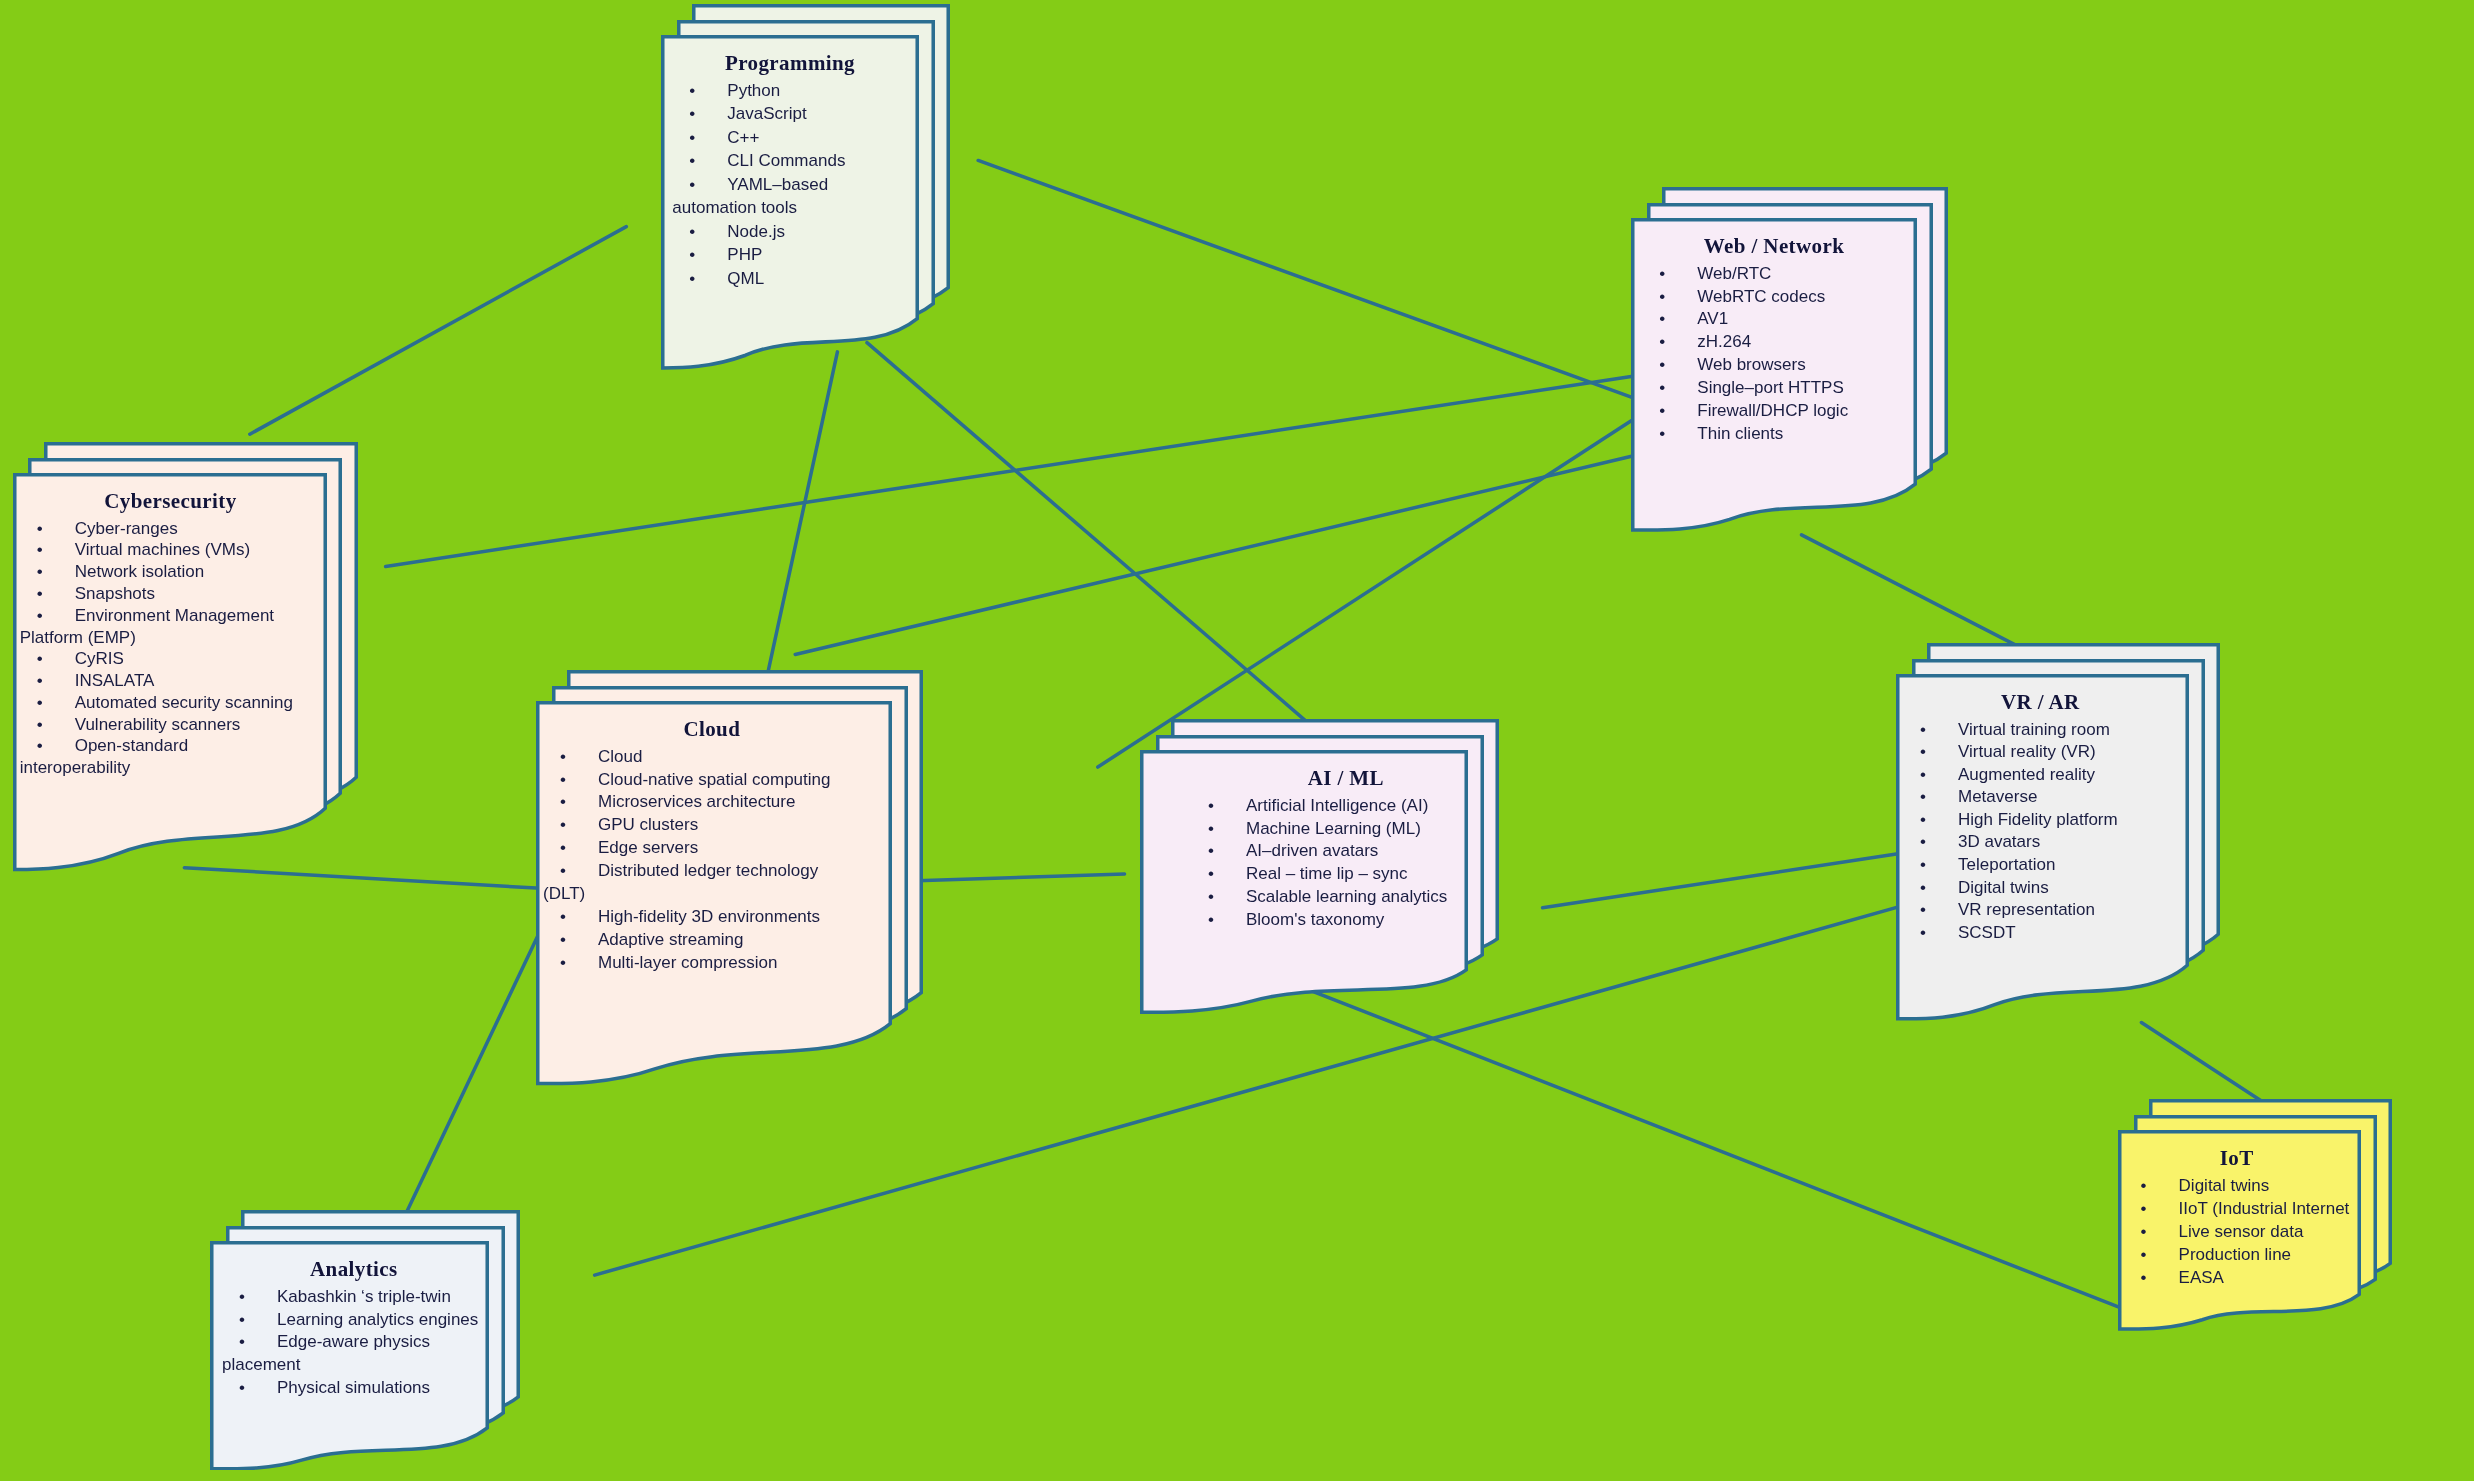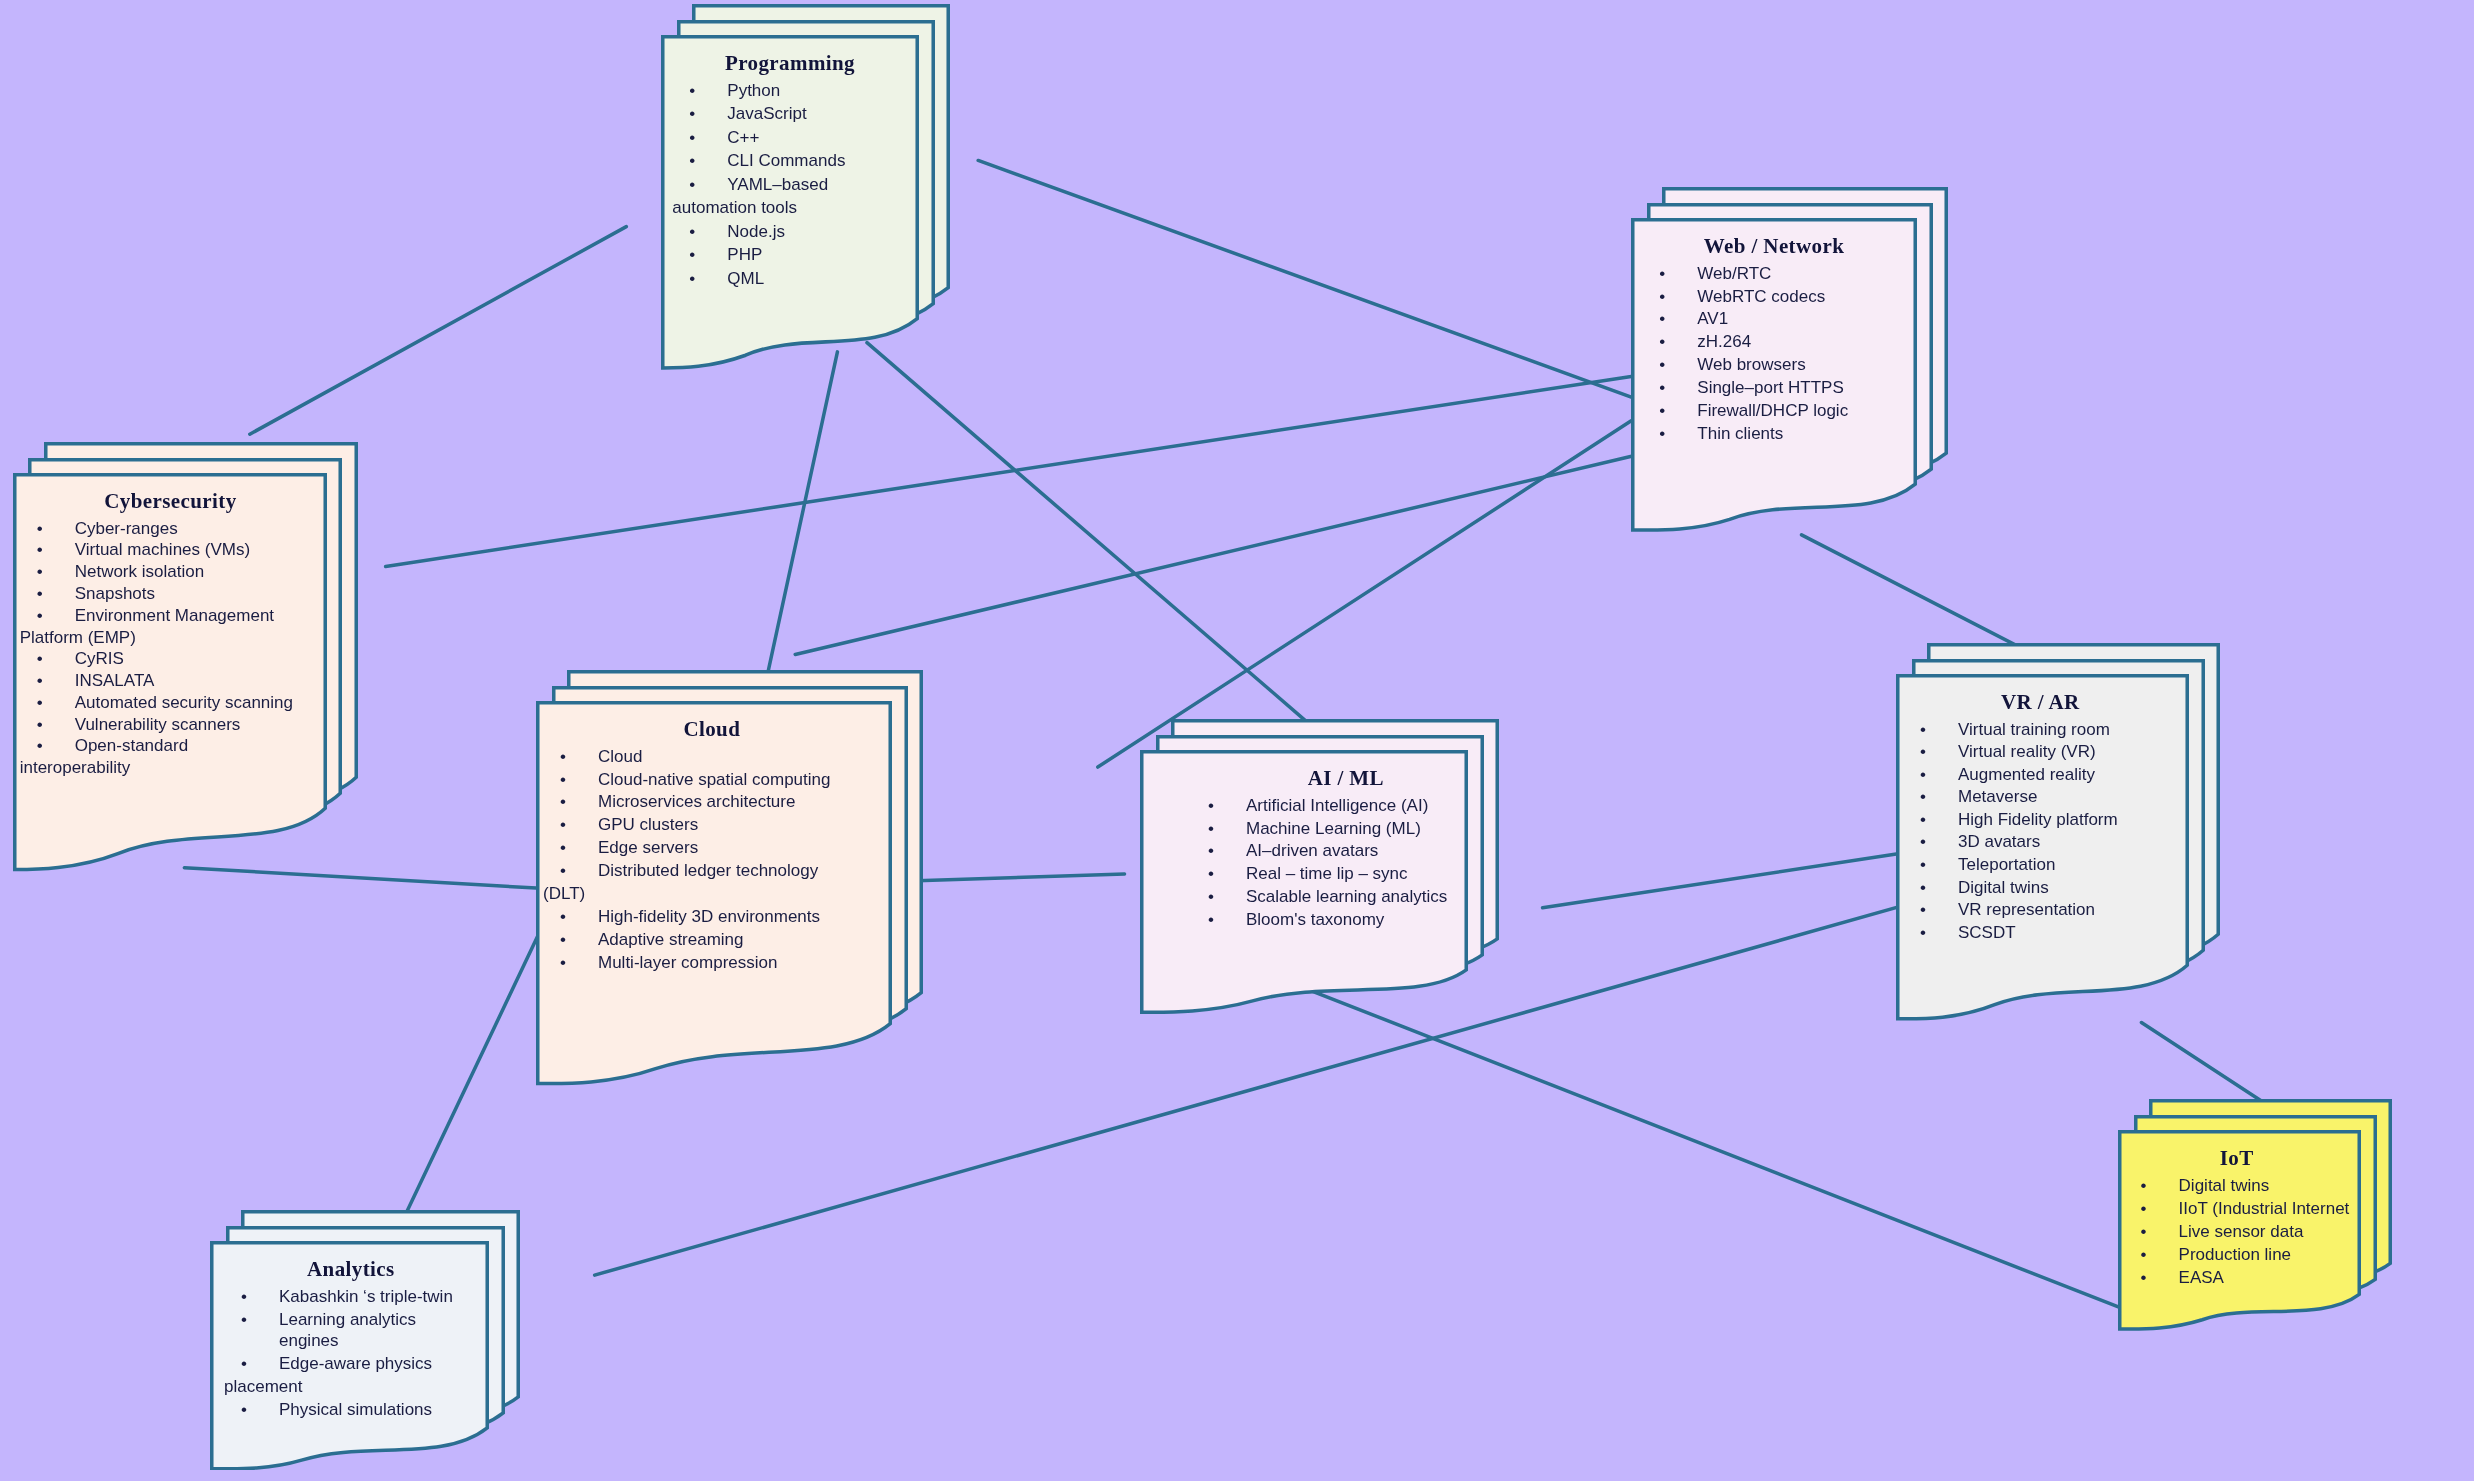--- a/index.html
+++ b/index.html
@@ -4,21 +4,21 @@
 <style>
   html, body {
     margin: 0;
     padding: 0;
     background: #ffffff;
   }
   #canvas {
     position: relative;
     width: 2475px;
     height: 1482px;
-    background: #c4b5fd;
+    background: #84cc16;
     overflow: hidden;
     font-family: "Liberation Sans", sans-serif;
   }
   #edge-layer {
     position: absolute;
     left: 0; top: 0;
     width: 2475px;
     height: 1482px;
     pointer-events: none;
     z-index: 1;
@@ -340,21 +340,21 @@
     <div class="sheet" style="left:15.5px; top:15.5px; width:279px; height:229px;">
       <svg viewBox="0 0 396 326" preserveAspectRatio="none">
         <path d="M2.5,2.5 H393.5 V266 C330,316 220,284 130,312 C80,327 28,324 2.5,324 Z" fill="#eef2f7" stroke="#2b6e91" stroke-width="5"></path>
       </svg>
     </div>
     <div class="sheet" style="left:0px; top:31px; width:279px; height:229px;">
       <svg viewBox="0 0 396 326" preserveAspectRatio="none">
         <path d="M2.5,2.5 H393.5 V266 C330,316 220,284 130,312 C80,327 28,324 2.5,324 Z" fill="#eef2f7" stroke="#2b6e91" stroke-width="5"></path>
       </svg>
     </div>
-    <div class="card-body" style="left:0px; top:31px; width:279px; padding-left:14px;">
+    <div class="card-body" style="left:8px; top:31px; width:279px; padding-left:4px;">
       <div class="card-title">Analytics</div>
       <ul class="card-list">
         <li><span class="bullet">•</span><span>Kabashkin ‘s  triple-twin</span></li>
         <li><span class="bullet">•</span><span>Learning analytics engines</span></li>
         <li><span class="bullet">•</span><span>Edge-aware physics</span></li>
         <li class="nobullet"><span>placement</span></li>
         <li><span class="bullet">•</span><span>Physical simulations</span></li>
       </ul>
     </div>
   </div>

